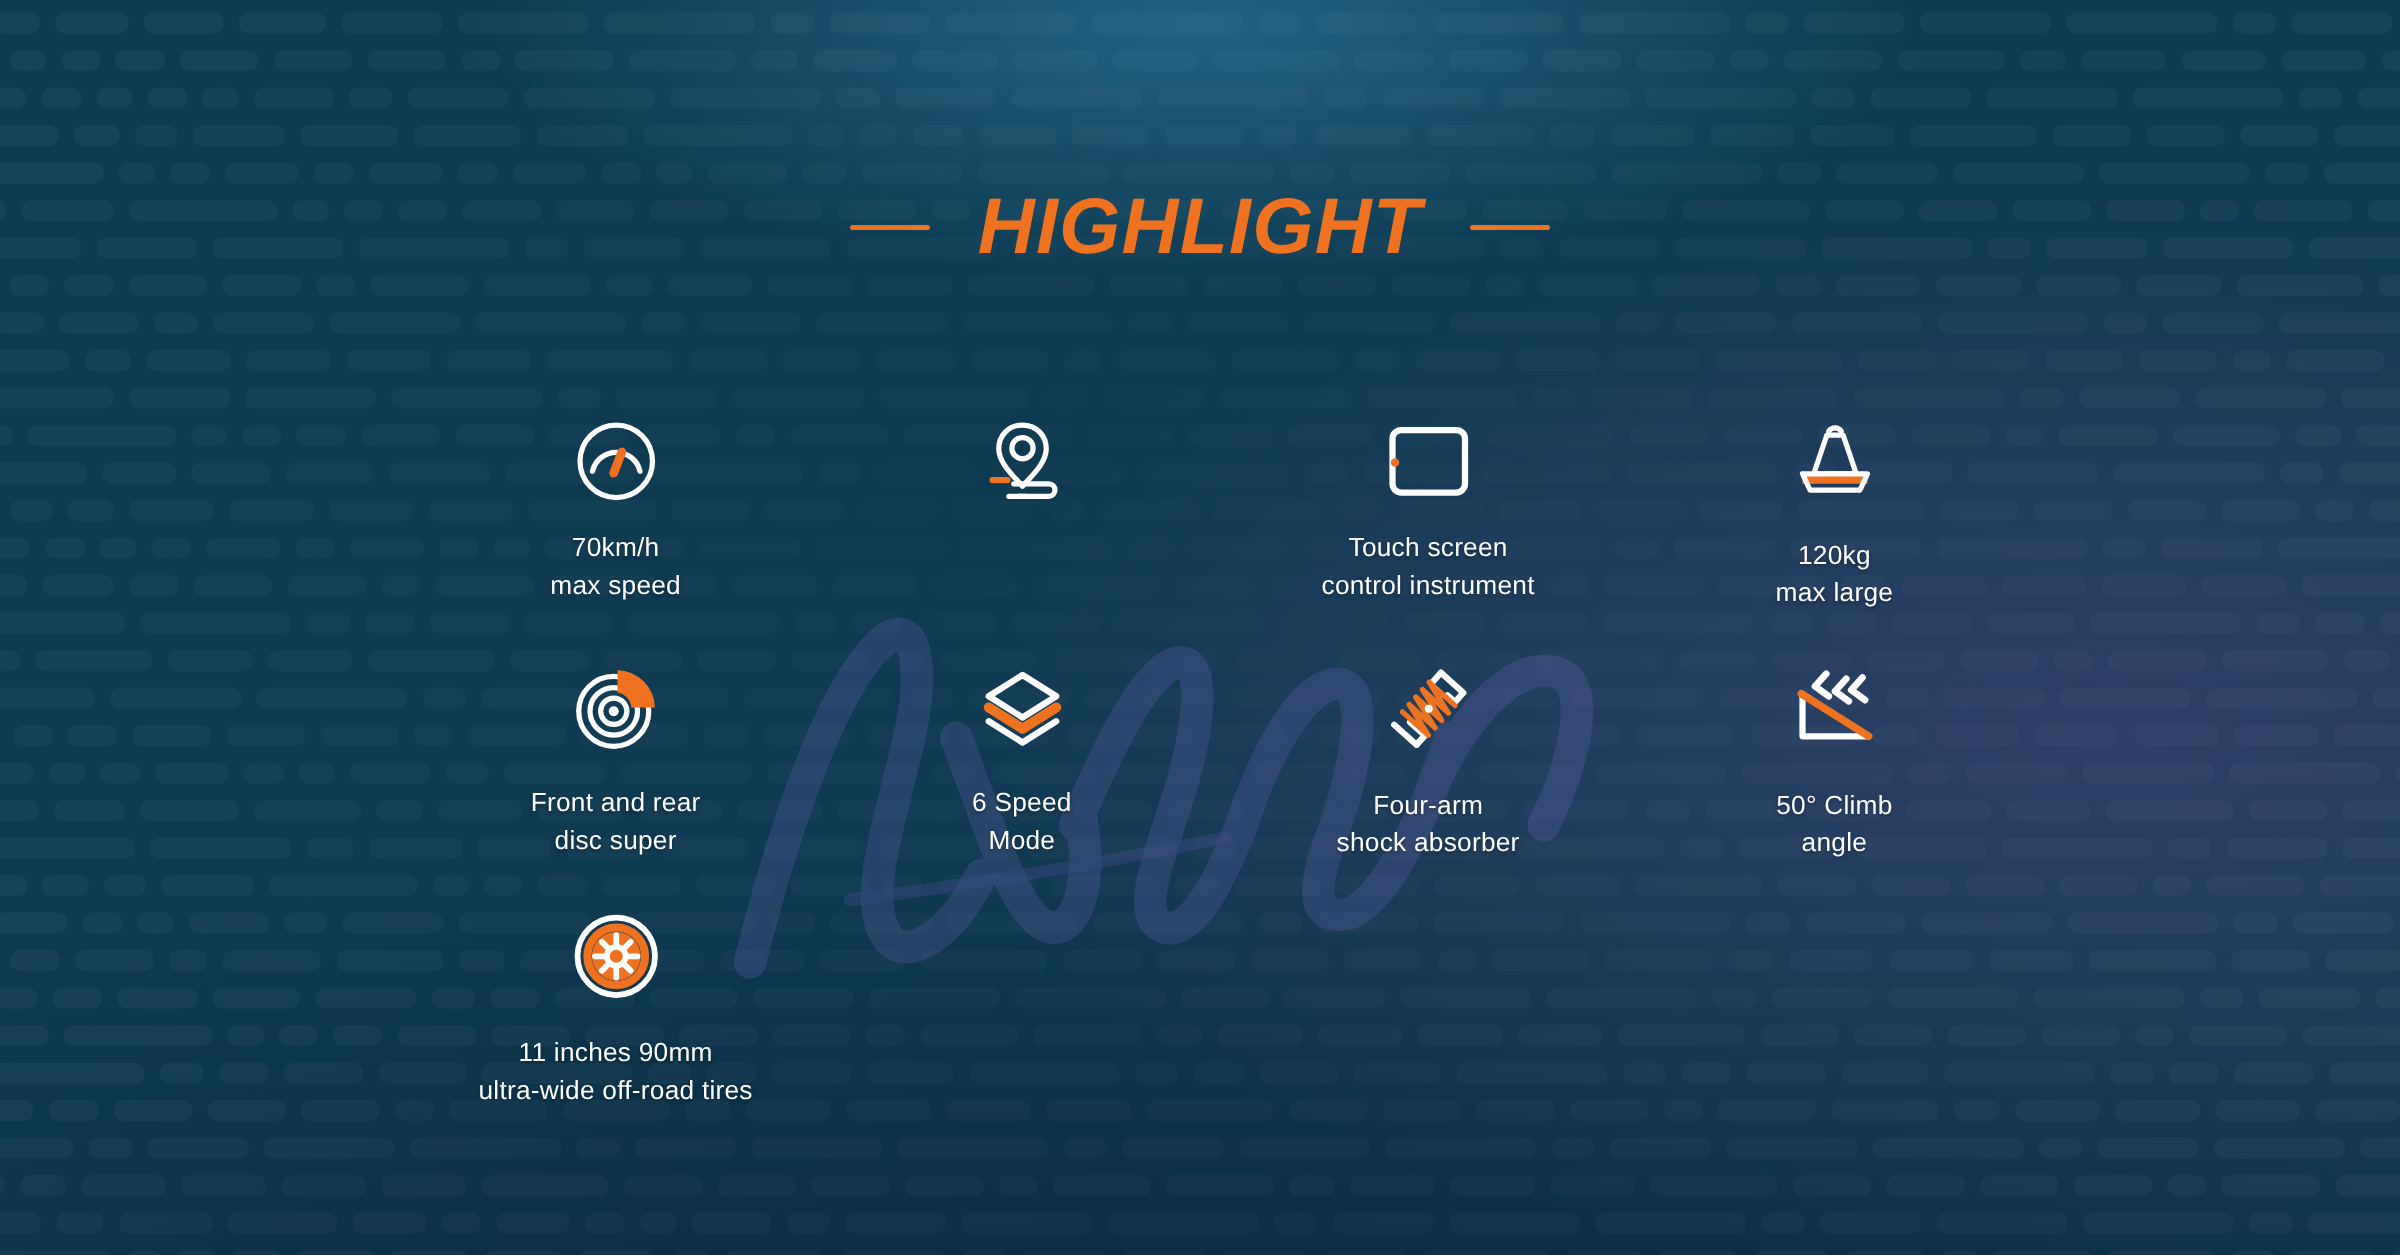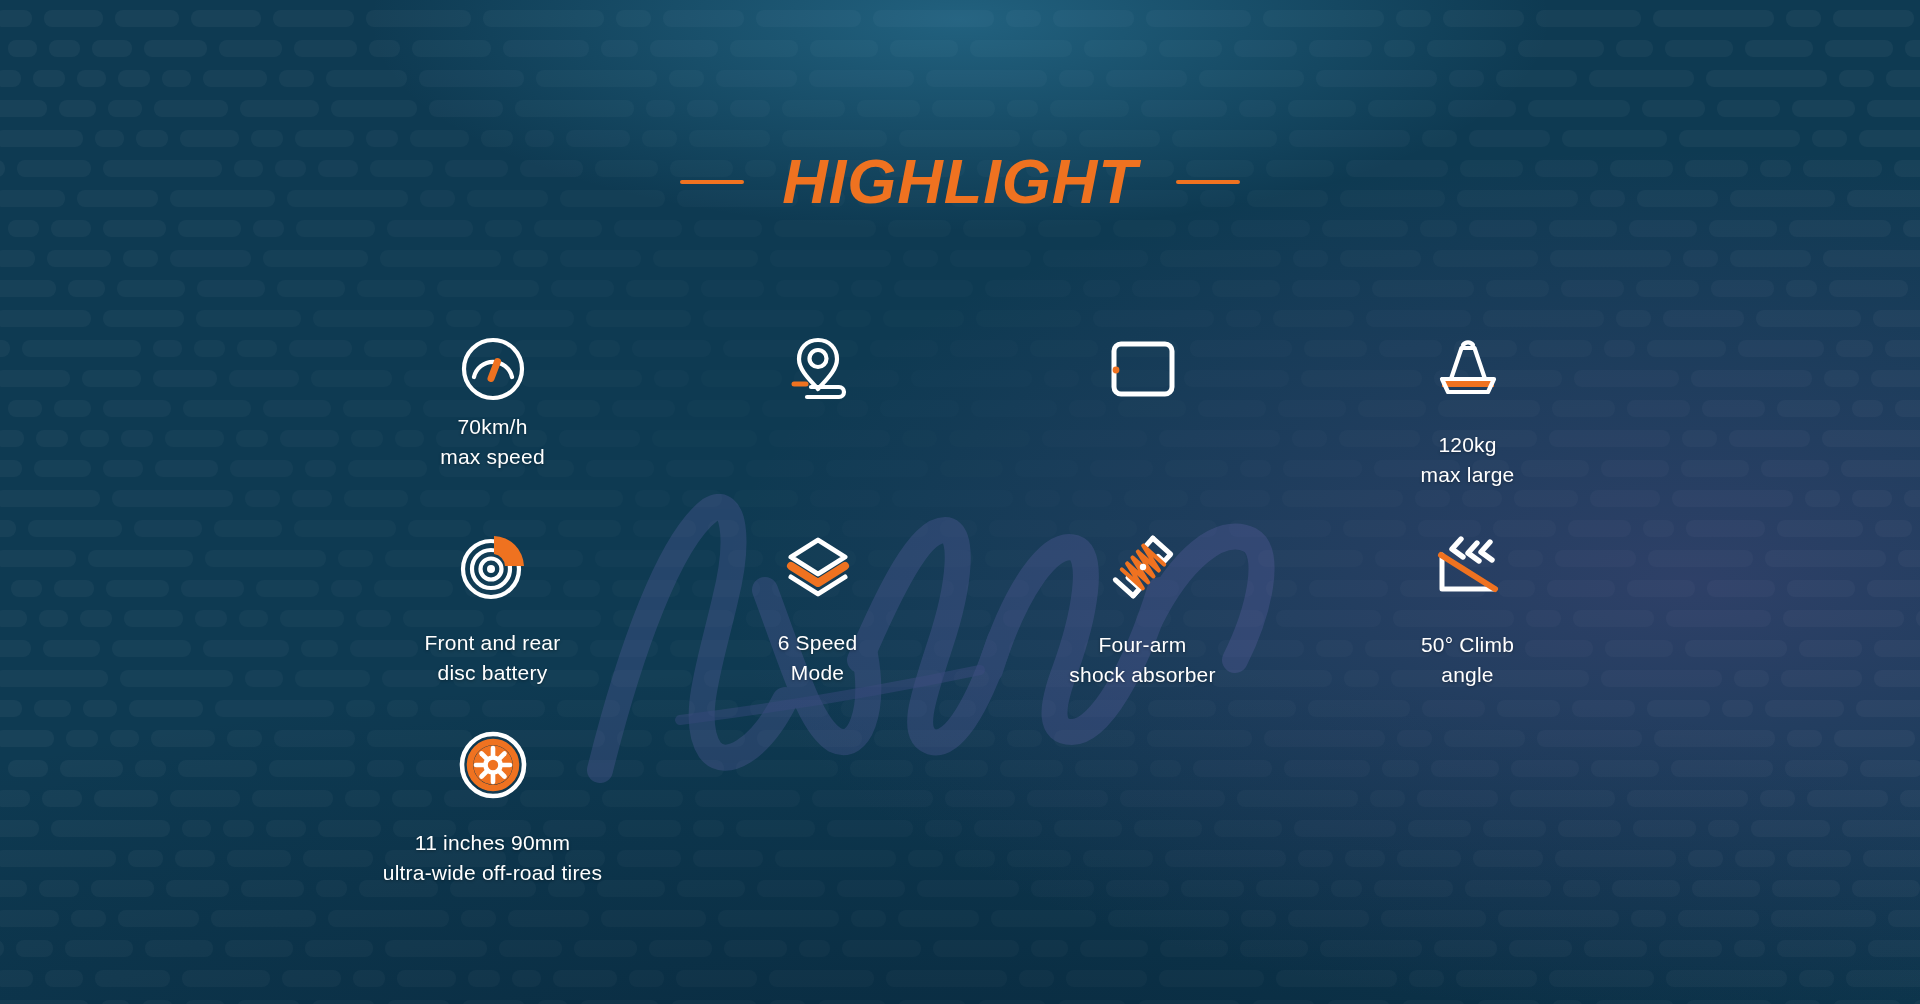--- a/index.html
+++ b/index.html
@@ -100,21 +100,21 @@
     margin-top:12px;
     text-align:center;
     color:#ffffff;
     font-size:21px;
     line-height:1.45;
     letter-spacing:.2px;
     text-shadow:0 1px 3px rgba(0,0,0,.35);
     white-space:pre-line;
   }
   
-  .row1 .cap { margin-top:4px; }
+  .row1 .cap { margin-top:16px; }
   .row2 .cap { margin-top:22px; }
   .row3 .cap { margin-top:24px; }
   .cell.mid-align .cap { margin-top:28px; }
 </style>
 </head>
 <body>
 
 <div id="stage">
 
   <div id="bricks">
@@ -992,20 +992,22 @@
     </div>
 
 
     <div class="cell row1">
       <div class="icon-wrap">
         <svg width="70" height="58" viewBox="0 0 70 58">
           <rect x="6" y="4" width="58" height="50" rx="7" ry="7" fill="none" stroke="#fff" stroke-width="5"></rect>
           <circle cx="8" cy="30" r="3.4" fill="#ef7220"></circle>
         </svg>
       </div>
+      <div class="cap">Touch screen
+control instrument</div>
     </div>
 
 
     <div class="cell row2">
       <div class="icon-wrap">
         <svg width="70" height="64" viewBox="0 0 70 64">
           <path d="M30 8 A 6 6 0 0 1 40 8" fill="none" stroke="#fff" stroke-width="4.2" stroke-linecap="round"></path>
           <path d="M28.5 11 H 41.5 L 52 42 H 18 Z" fill="none" stroke="#fff" stroke-width="4.2" stroke-linejoin="round"></path>
           <rect x="9" y="42" width="52" height="8" fill="#ef7220"></rect>
           <path d="M9 42 H 61 L 55 55 H 15 Z" fill="none" stroke="#fff" stroke-width="4.2" stroke-linejoin="round"></path>
@@ -1019,21 +1021,21 @@
       <div class="icon-wrap">
         <svg width="70" height="70" viewBox="0 0 70 70">
           <circle cx="33" cy="37" r="28" fill="none" stroke="#fff" stroke-width="4.2"></circle>
           <circle cx="33" cy="37" r="19" fill="none" stroke="#fff" stroke-width="4.2"></circle>
           <circle cx="33" cy="37" r="10.5" fill="none" stroke="#fff" stroke-width="4.2"></circle>
           <circle cx="33" cy="37" r="4" fill="#fff"></circle>
           <path d="M36 4 A 31 31 0 0 1 66 34 H 47 A 13 13 0 0 0 36 22 Z" fill="#ef7220"></path>
         </svg>
       </div>
       <div class="cap">Front and rear
-disc battery</div>
+disc super</div>
     </div>
 
     <div class="cell row2">
       <div class="icon-wrap">
         <svg width="72" height="64" viewBox="0 0 72 64">
           <path d="M36 5 L 63 22 L 36 39 L 9 22 Z" fill="none" stroke="#fff" stroke-width="5" stroke-linejoin="round"></path>
           <path d="M9 31 L 36 48 L 63 31" fill="none" stroke="#ef7220" stroke-width="8" stroke-linejoin="round" stroke-linecap="round"></path>
           <path d="M9 42 L 36 59 L 63 42" fill="none" stroke="#fff" stroke-width="5" stroke-linejoin="round" stroke-linecap="round"></path>
         </svg>
       </div>

